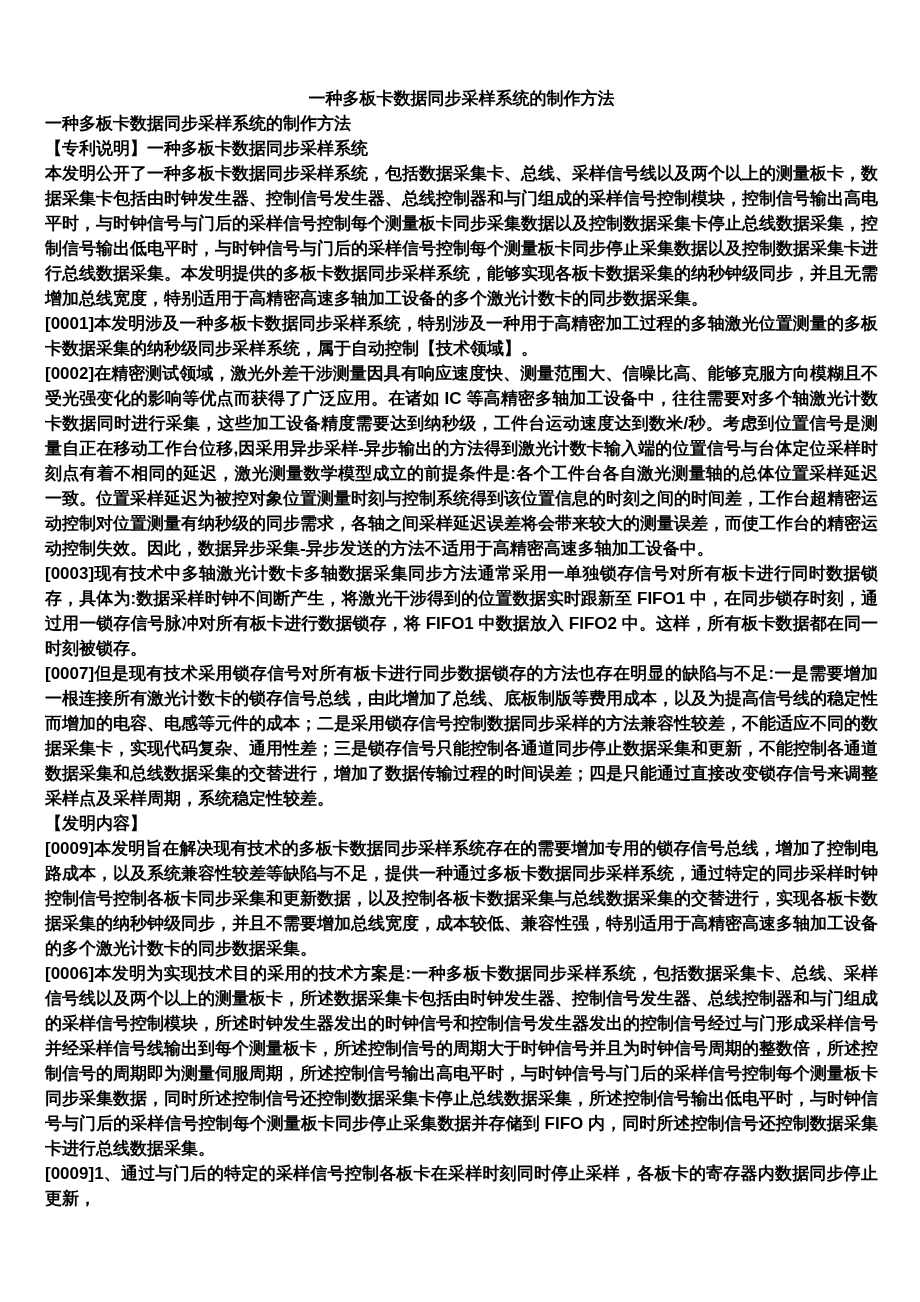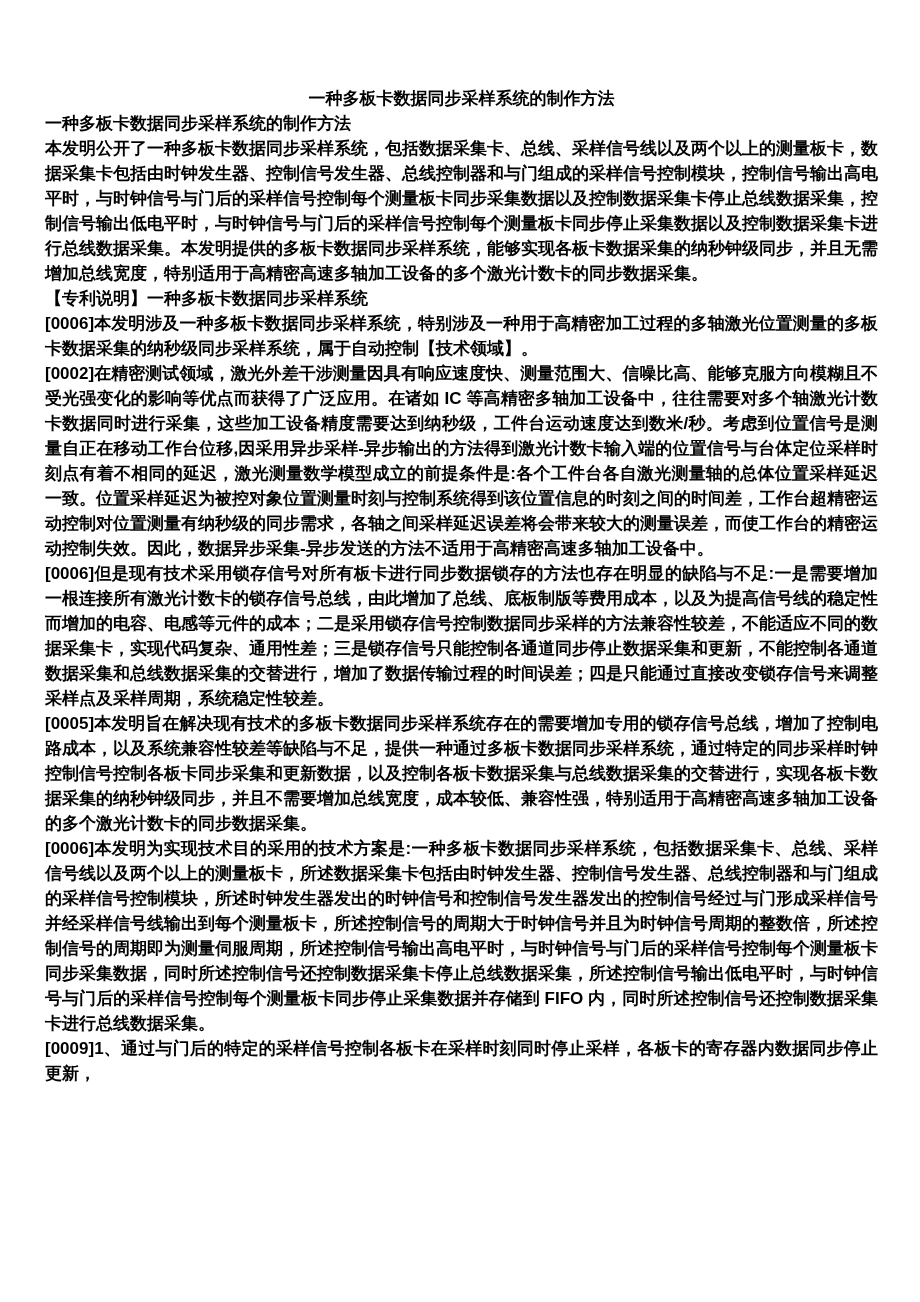--- a/index.html
+++ b/index.html
@@ -38,22 +38,24 @@
     word-break: break-all;
   }
 </style>
 </head>
 <body>
 
 <div class="page">
   <h1 class="doc-title">一种多板卡数据同步采样系统的制作方法</h1>
   <div class="doc-body">
     <p>一种多板卡数据同步采样系统的制作方法</p>
+    <p>【专利说明】一种多板卡数据同步采样系统</p>
     <p>本发明公开了一种多板卡数据同步采样系统，包括数据采集卡、总线、采样信号线以及两个以上的测量板卡，数据采集卡包括由时钟发生器、控制信号发生器、总线控制器和与门组成的采样信号控制模块，控制信号输出高电平时，与时钟信号与门后的采样信号控制每个测量板卡同步采集数据以及控制数据采集卡停止总线数据采集，控制信号输出低电平时，与时钟信号与门后的采样信号控制每个测量板卡同步停止采集数据以及控制数据采集卡进行总线数据采集。本发明提供的多板卡数据同步采样系统，能够实现各板卡数据采集的纳秒钟级同步，并且无需增加总线宽度，特别适用于高精密高速多轴加工设备的多个激光计数卡的同步数据采集。</p>
-    <p>【专利说明】一种多板卡数据同步采样系统</p>
-    <p>[0006]本发明涉及一种多板卡数据同步采样系统，特别涉及一种用于高精密加工过程的多轴激光位置测量的多板卡数据采集的纳秒级同步采样系统，属于自动控制【技术领域】。</p>
+    <p>[0001]本发明涉及一种多板卡数据同步采样系统，特别涉及一种用于高精密加工过程的多轴激光位置测量的多板卡数据采集的纳秒级同步采样系统，属于自动控制【技术领域】。</p>
     <p>[0002]在精密测试领域，激光外差干涉测量因具有响应速度快、测量范围大、信噪比高、能够克服方向模糊且不受光强变化的影响等优点而获得了广泛应用。在诸如 IC 等高精密多轴加工设备中，往往需要对多个轴激光计数卡数据同时进行采集，这些加工设备精度需要达到纳秒级，工件台运动速度达到数米/秒。考虑到位置信号是测量自正在移动工作台位移,因采用异步采样-异步输出的方法得到激光计数卡输入端的位置信号与台体定位采样时刻点有着不相同的延迟，激光测量数学模型成立的前提条件是:各个工件台各自激光测量轴的总体位置采样延迟一致。位置采样延迟为被控对象位置测量时刻与控制系统得到该位置信息的时刻之间的时间差，工作台超精密运动控制对位置测量有纳秒级的同步需求，各轴之间采样延迟误差将会带来较大的测量误差，而使工作台的精密运动控制失效。因此，数据异步采集-异步发送的方法不适用于高精密高速多轴加工设备中。</p>
-    <p>[0006]但是现有技术采用锁存信号对所有板卡进行同步数据锁存的方法也存在明显的缺陷与不足:一是需要增加一根连接所有激光计数卡的锁存信号总线，由此增加了总线、底板制版等费用成本，以及为提高信号线的稳定性而增加的电容、电感等元件的成本；二是采用锁存信号控制数据同步采样的方法兼容性较差，不能适应不同的数据采集卡，实现代码复杂、通用性差；三是锁存信号只能控制各通道同步停止数据采集和更新，不能控制各通道数据采集和总线数据采集的交替进行，增加了数据传输过程的时间误差；四是只能通过直接改变锁存信号来调整采样点及采样周期，系统稳定性较差。</p>
-    <p>[0005]本发明旨在解决现有技术的多板卡数据同步采样系统存在的需要增加专用的锁存信号总线，增加了控制电路成本，以及系统兼容性较差等缺陷与不足，提供一种通过多板卡数据同步采样系统，通过特定的同步采样时钟控制信号控制各板卡同步采集和更新数据，以及控制各板卡数据采集与总线数据采集的交替进行，实现各板卡数据采集的纳秒钟级同步，并且不需要增加总线宽度，成本较低、兼容性强，特别适用于高精密高速多轴加工设备的多个激光计数卡的同步数据采集。</p>
+    <p>[0003]现有技术中多轴激光计数卡多轴数据采集同步方法通常采用一单独锁存信号对所有板卡进行同时数据锁存，具体为:数据采样时钟不间断产生，将激光干涉得到的位置数据实时跟新至 FIFO1 中，在同步锁存时刻，通过用一锁存信号脉冲对所有板卡进行数据锁存，将 FIFO1 中数据放入 FIFO2 中。这样，所有板卡数据都在同一时刻被锁存。</p>
+    <p>[0007]但是现有技术采用锁存信号对所有板卡进行同步数据锁存的方法也存在明显的缺陷与不足:一是需要增加一根连接所有激光计数卡的锁存信号总线，由此增加了总线、底板制版等费用成本，以及为提高信号线的稳定性而增加的电容、电感等元件的成本；二是采用锁存信号控制数据同步采样的方法兼容性较差，不能适应不同的数据采集卡，实现代码复杂、通用性差；三是锁存信号只能控制各通道同步停止数据采集和更新，不能控制各通道数据采集和总线数据采集的交替进行，增加了数据传输过程的时间误差；四是只能通过直接改变锁存信号来调整采样点及采样周期，系统稳定性较差。</p>
+    <p>【发明内容】</p>
+    <p>[0009]本发明旨在解决现有技术的多板卡数据同步采样系统存在的需要增加专用的锁存信号总线，增加了控制电路成本，以及系统兼容性较差等缺陷与不足，提供一种通过多板卡数据同步采样系统，通过特定的同步采样时钟控制信号控制各板卡同步采集和更新数据，以及控制各板卡数据采集与总线数据采集的交替进行，实现各板卡数据采集的纳秒钟级同步，并且不需要增加总线宽度，成本较低、兼容性强，特别适用于高精密高速多轴加工设备的多个激光计数卡的同步数据采集。</p>
     <p>[0006]本发明为实现技术目的采用的技术方案是:一种多板卡数据同步采样系统，包括数据采集卡、总线、采样信号线以及两个以上的测量板卡，所述数据采集卡包括由时钟发生器、控制信号发生器、总线控制器和与门组成的采样信号控制模块，所述时钟发生器发出的时钟信号和控制信号发生器发出的控制信号经过与门形成采样信号并经采样信号线输出到每个测量板卡，所述控制信号的周期大于时钟信号并且为时钟信号周期的整数倍，所述控制信号的周期即为测量伺服周期，所述控制信号输出高电平时，与时钟信号与门后的采样信号控制每个测量板卡同步采集数据，同时所述控制信号还控制数据采集卡停止总线数据采集，所述控制信号输出低电平时，与时钟信号与门后的采样信号控制每个测量板卡同步停止采集数据并存储到 FIFO 内，同时所述控制信号还控制数据采集卡进行总线数据采集。</p>
     <p>[0009]1、通过与门后的特定的采样信号控制各板卡在采样时刻同时停止采样，各板卡的寄存器内数据同步停止更新，</p>
   </div>
 </div>
 
 </body></html>

